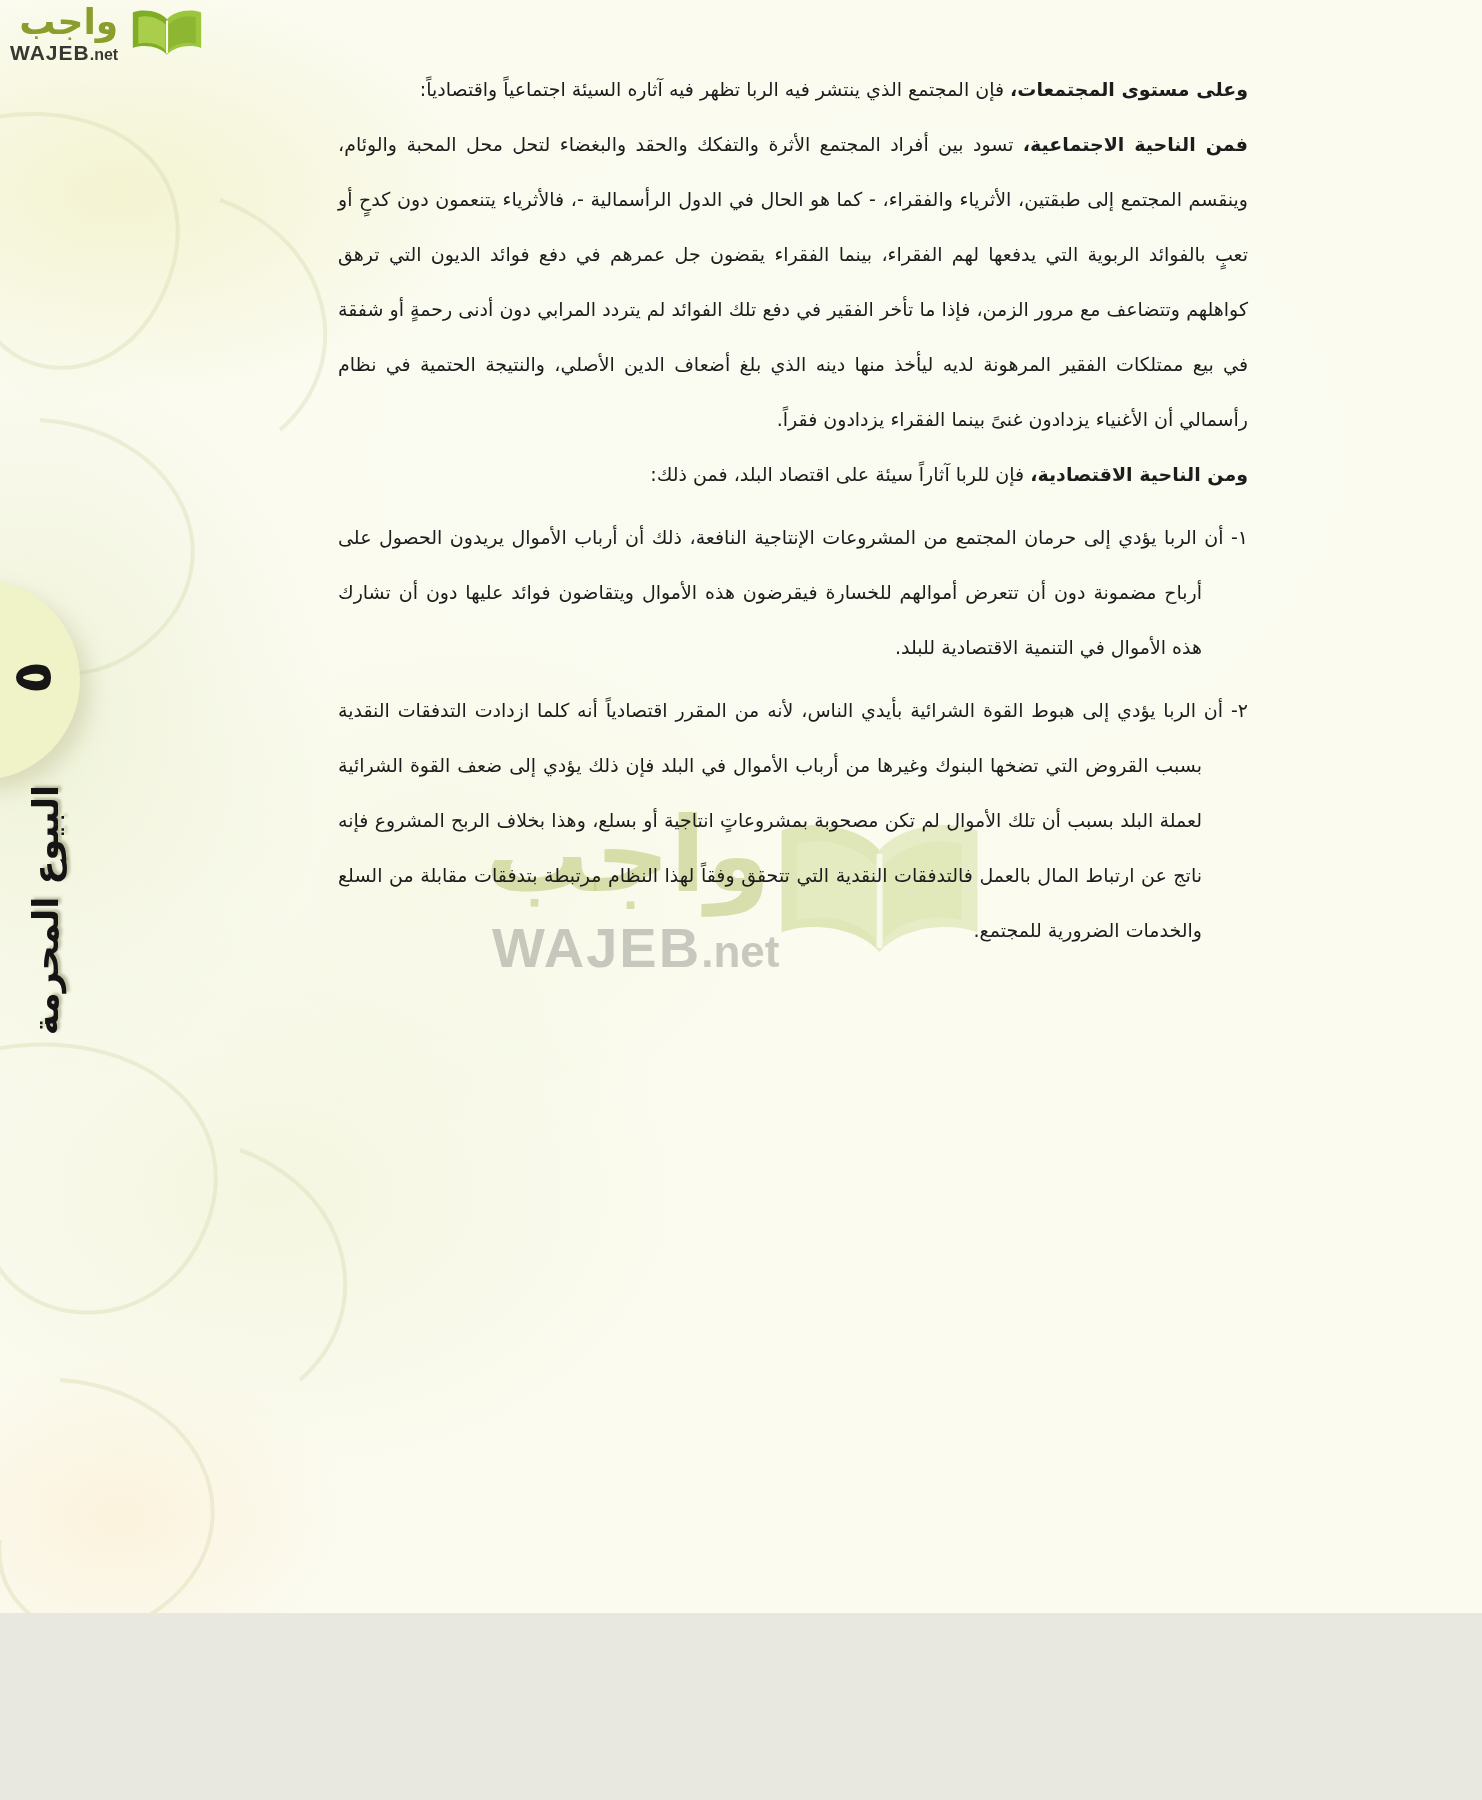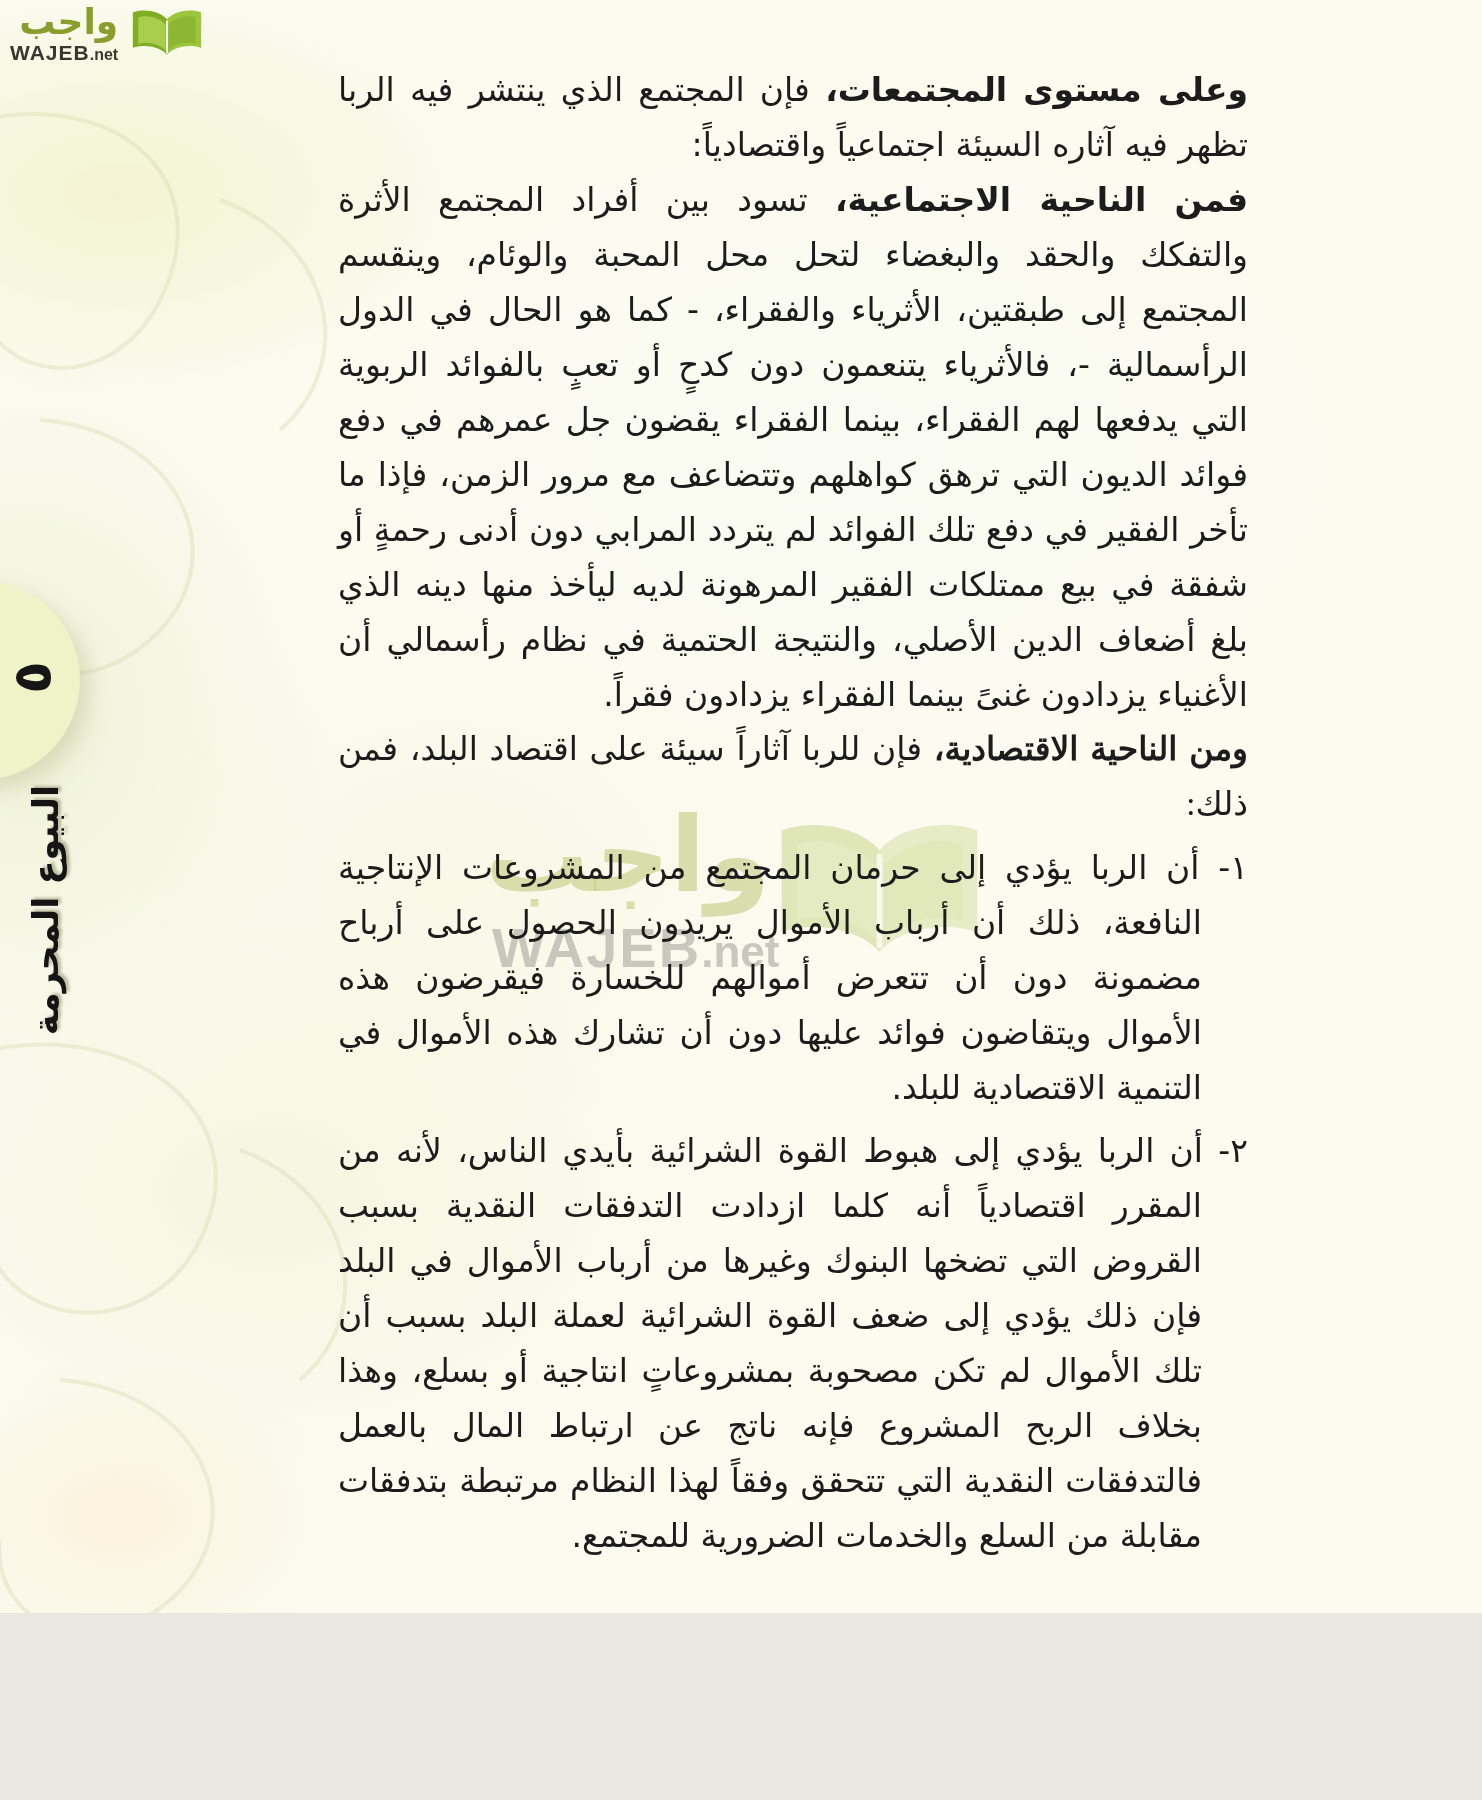--- a/index.html
+++ b/index.html
@@ -66,27 +66,27 @@
     font-family:"Liberation Sans",sans-serif;font-weight:bold;color:rgba(158,158,152,0.55);
   }
   .wm-latin .latin{font-size:56px;letter-spacing:2px;}
   .wm-latin .tld{font-size:44px;}
   .wm-book{position:absolute;left:292px;top:0px;opacity:0.5;}
 
   
   .content{
     position:absolute;left:338px;top:62px;width:910px;z-index:2;
     direction:rtl;
-    font-size:33px;line-height:55px;color:#1c1c1c;
+    font-size:19px;line-height:55px;color:#1c1c1c;
     text-align:justify;
   }
   .content p{margin:0;}
   .p-society{margin-bottom:52px;}
   .p-social{margin-bottom:30px;}
-  .p-economic{margin-bottom:0;font-family:Liberation Serif, serif;}
+  .p-economic{margin-bottom:0;}
   .lead{font-weight:bold;}
   .list-item{
     margin-top:8px;
     padding-right:46px;text-indent:-46px;
   }
   .item-num{display:inline;}
 
   
   .footer-line{
     position:absolute;left:450px;top:1700px;width:528px;height:3px;z-index:3;

